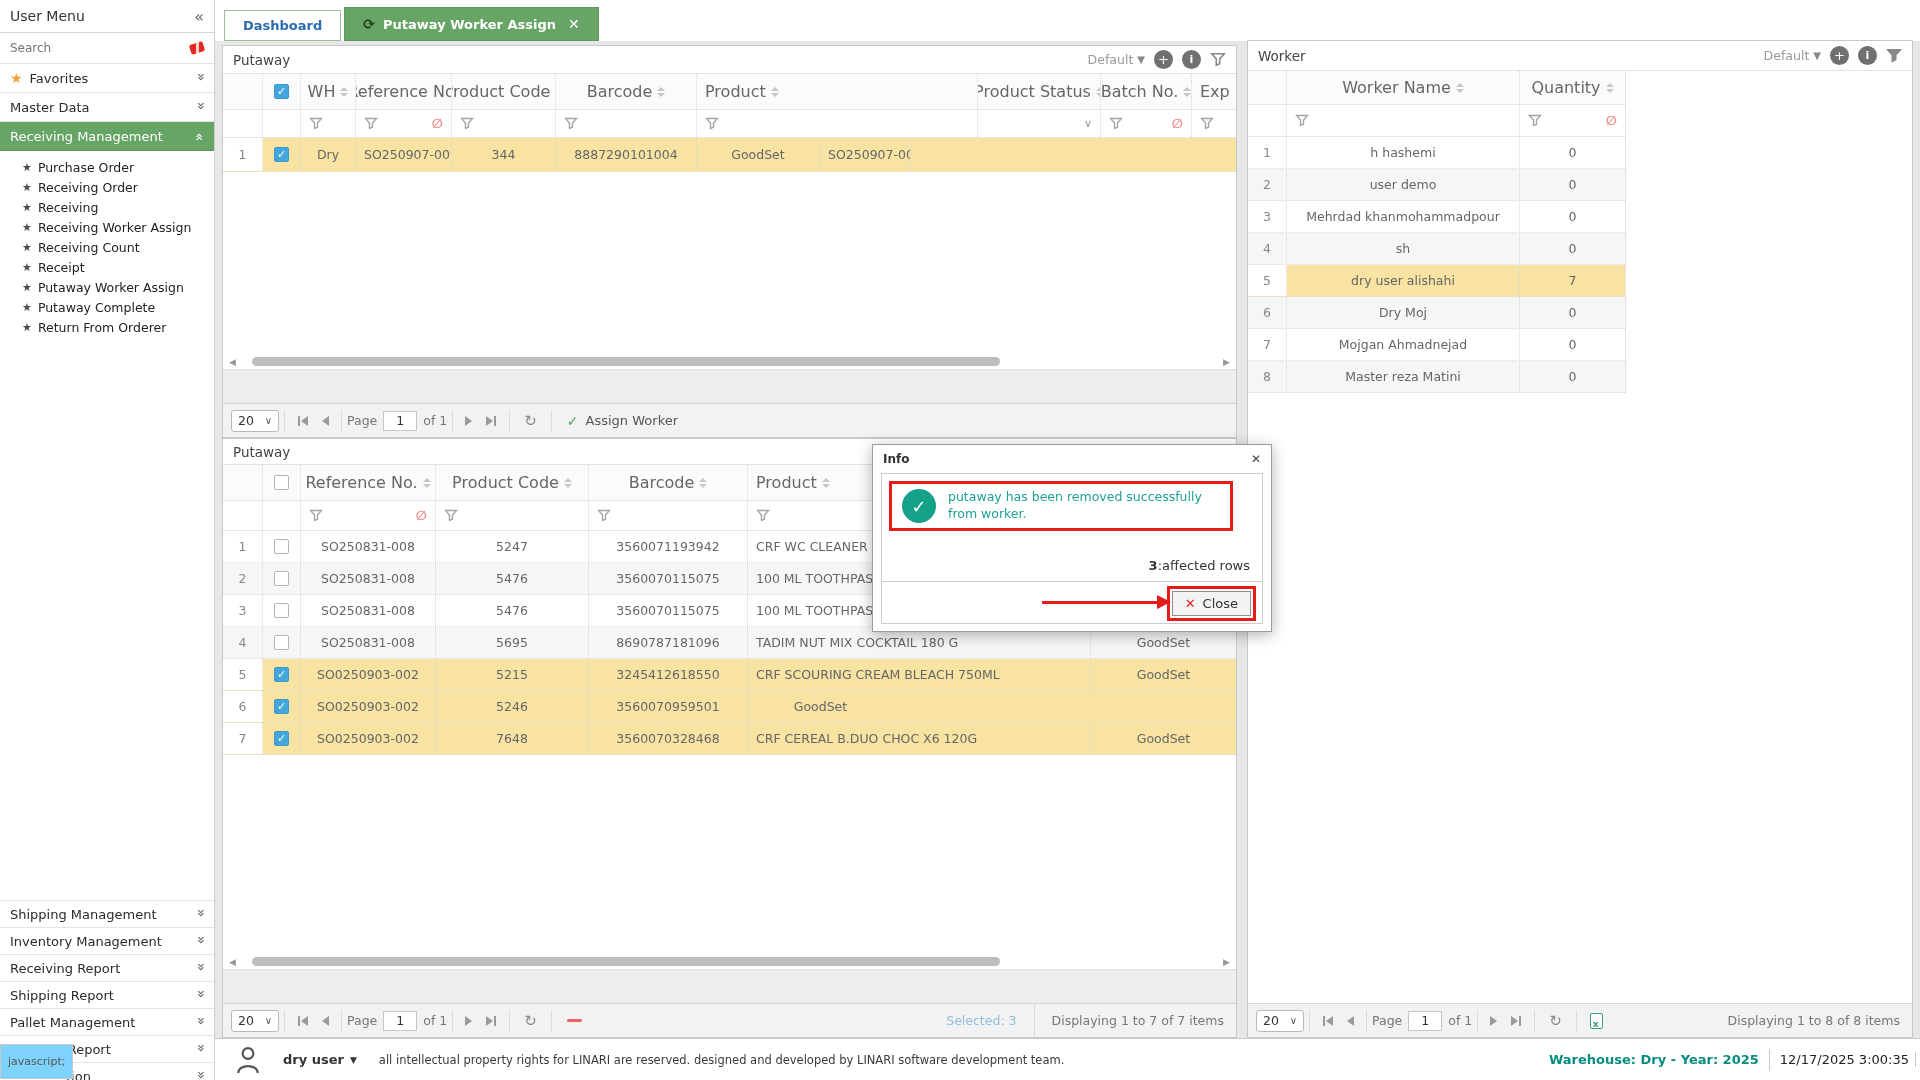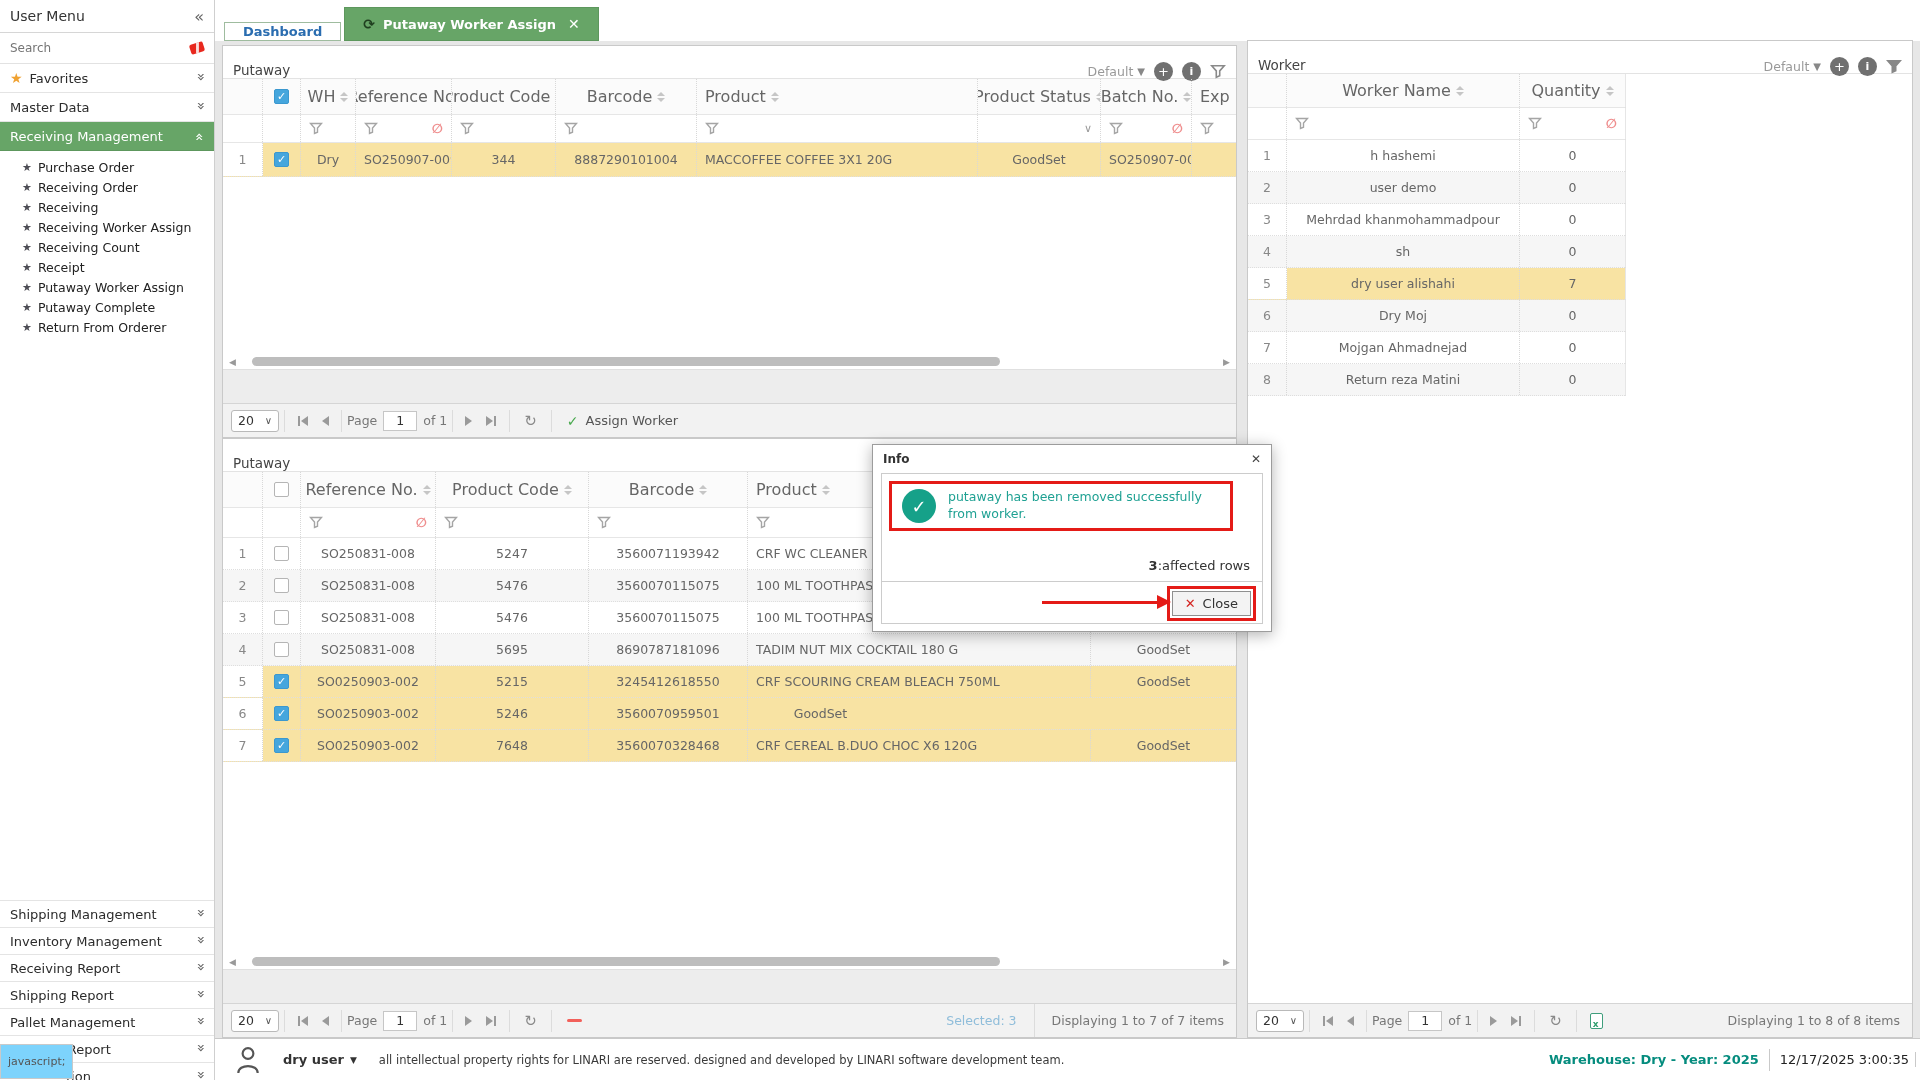--- a/index.html
+++ b/index.html
@@ -21,27 +21,27 @@
   .sb-items{list-style:none;padding:6px 0 0 0}
   .sb-items li{height:20px;display:flex;align-items:center;padding-left:22px;font-size:12.5px;color:#222;cursor:pointer}
   .sb-items .mstar{color:#4d4d55;font-size:11px;margin-right:6px}
   .sb-bottom{position:absolute;left:0;right:0;top:900px}
   .sb-bottom .sb-row{height:27px;border-top:1px solid #e4e4e4;border-bottom:none}
   .sb-bottom .sb-row.partial span.lbl{padding-left:56px}
   .js-tooltip{position:absolute;left:0;bottom:1px;background:#7dd3fc;border:1px solid #c9c9c9;padding:10px 7px;font-size:11px;color:#555;z-index:40}
   
   .topstrip{position:absolute;left:215px;top:0;right:0;height:41px;background:#fff}
   .tabbar{position:absolute;left:224px;top:7px;height:34px;display:flex;align-items:flex-end;z-index:6}
-  .tab{height:19px;display:flex;align-items:center;padding:0 18px;background:#fff;border:1px solid #9fbc9f;color:#2a6db0;font-weight:600;font-size:13px;cursor:pointer}
+  .tab{height:31px;display:flex;align-items:center;padding:0 18px;background:#fff;border:1px solid #9fbc9f;color:#2a6db0;font-weight:600;font-size:13px;cursor:pointer}
   .tab.active{height:34px;background:#67a567;border-color:#5d975d;color:#fff;margin-left:3px;gap:8px}
   .tab.active .tref{color:#1f3f1f;font-weight:bold;font-size:14px}
   .tab.active .tx{color:#fff;font-weight:bold;font-size:14px;margin-left:4px;cursor:pointer}
   
   .panel{position:absolute;background:#fff;border:1px solid #c9c9c9}
-  .gtitle{display:flex;align-items:flex-start;padding:16px 10px;border-bottom:1px solid #e3e3e3;color:#444;font-size:13.5px}
+  .gtitle{display:flex;align-items:center;padding:0 10px;border-bottom:1px solid #e3e3e3;color:#444;font-size:13.5px}
   .gtitle .right{margin-left:auto;display:flex;align-items:center;gap:9px}
   .defsel{color:#999;font-size:12.5px;display:flex;align-items:center;gap:4px;cursor:pointer}
   .defsel .dc{font-size:10px;color:#888}
   .cbtn{width:19px;height:19px;border-radius:50%;background:#707070;color:#fff;display:flex;align-items:center;justify-content:center;font-size:13px;cursor:pointer}
   .cbtn.info{font-size:11px;font-weight:bold}
   .funnel{width:14px;height:13px;fill:none;stroke:#a5a5a5;stroke-width:1.4;cursor:pointer}
   .funnel.big{width:16px;height:15px;stroke:#8a8a8a}
   .funnel.solid{fill:#888;stroke:#888}
   
   .hrow,.frow,.drow{display:flex;align-items:stretch}
@@ -345,21 +345,20 @@
   </div>
   <div class="drow sel" style="height:34px">
     <div class="cell rownum" style="width:40px;background:#fff">1</div>
     <div class="cell" style="width:38px">
         <span class="cb on"></span>
       </div>
     <div class="cell" style="width:55px">Dry</div>
     <div class="cell tl" style="width:96px">SO250907-009</div>
     <div class="cell" style="width:104px">344</div>
     <div class="cell" style="width:141px">8887290101004</div>
-    <div class="cell tl" style="width:281px">MACCOFFEE COFFEE 3X1 20G</div>
     <div class="cell" style="width:123px">GoodSet</div>
     <div class="cell tl" style="width:91px">SO250907-009</div>
     <div class="cell tl last" style="width:44px;border-right:none"></div>
   </div>
   <div class="hscroll">
     <span class="sa">◀</span>
     <span class="hthumb"></span>
     <span class="sa r">▶</span>
   </div>
   <div class="grayband"></div>
@@ -663,21 +662,21 @@
       <div class="cell" style="width:233px">Dry Moj</div>
       <div class="cell" style="width:106px;border-right:1px solid #e6e6e6">0</div>
     </div>
     <div class="drow" style="height:32px">
       <div class="cell rownum" style="width:39px">7</div>
       <div class="cell" style="width:233px">Mojgan Ahmadnejad</div>
       <div class="cell" style="width:106px;border-right:1px solid #e6e6e6">0</div>
     </div>
     <div class="drow alt" style="height:32px">
       <div class="cell rownum" style="width:39px">8</div>
-      <div class="cell" style="width:233px">Return reza Matini</div>
+      <div class="cell" style="width:233px">Master reza Matini</div>
       <div class="cell" style="width:106px;border-right:1px solid #e6e6e6">0</div>
     </div>
   </div>
   <div class="pager">
     <span class="psize">
         <span>20</span>
         <span class="dc">∨</span>
       </span>
     <span class="vsep"></span>
     <span class="pnav">

